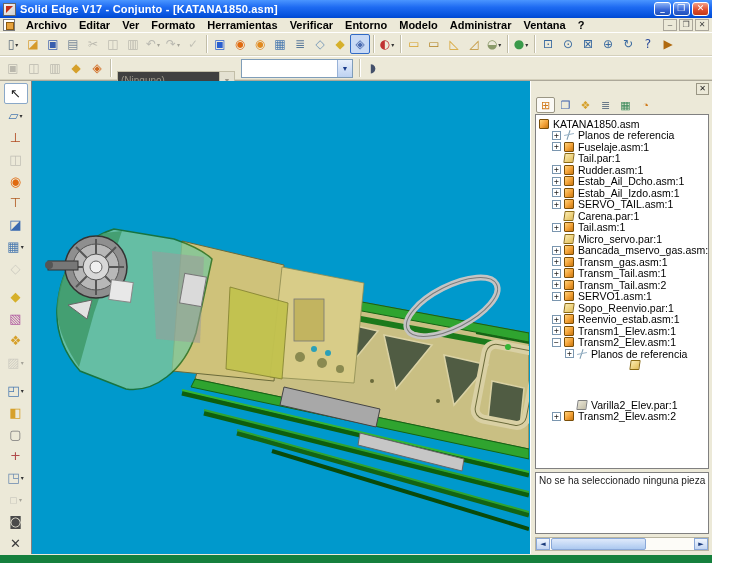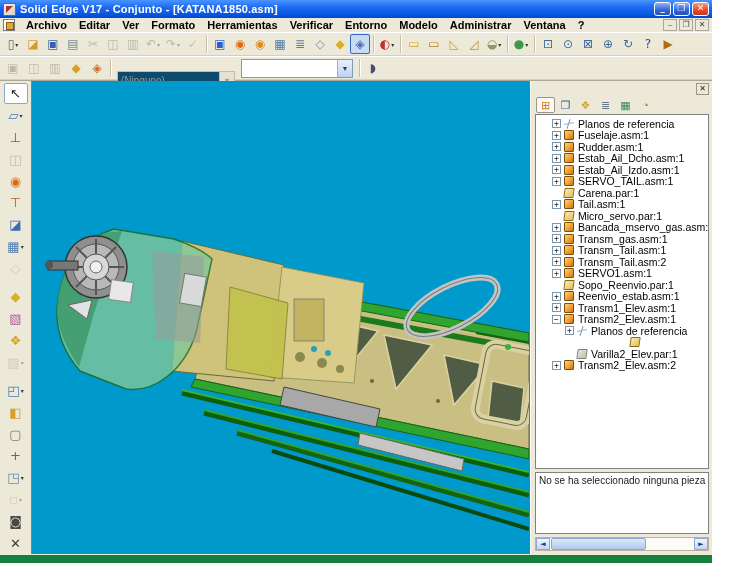--- a/index.html
+++ b/index.html
@@ -31,21 +31,21 @@
     border-radius:2px;position:relative;padding:0 1px;}
   .tbtn .glyph{font-size:12px;line-height:12px;font-family:"DejaVu Sans",sans-serif;}
   .tbtn .dd{font-size:6px;color:#333;margin-left:1px;font-family:"DejaVu Sans",sans-serif;}
   .tbtn.active{background:#C9DAF5;border:1px solid #316AC5;}
   .tbtn.disabled{opacity:.38;filter:grayscale(.9);}
   .tsep{width:1px;height:18px;background:#C2BEA8;box-shadow:1px 0 0 #fff;margin:0 3px;flex:none;}
   .combo{height:19px;width:118px;display:flex;align-items:center;border:1px solid #7F9DB9;background:#fff;font-size:10px;padding-left:3px;margin:0 3px;}
   .combo .cval{flex:1;overflow:hidden;white-space:nowrap;}
   .combo .arrow{width:15px;height:17px;flex:none;background:linear-gradient(180deg,#E9F0FC,#BDD2F1);border-left:1px solid #98B2D8;
     display:flex;align-items:center;justify-content:center;color:#1a3a8a;font-size:7px;}
-  .combo.disabled{background:#0c4a6e;border-color:#C2BEA8;color:#9a968a;margin-top:24px;}
+  .combo.disabled{background:#404040;border-color:#C2BEA8;color:#9a968a;margin-top:24px;}
   .combo.disabled .arrow{background:#E4E1D2;border-left-color:#C2BEA8;color:#9a968a;}
 
   
   .main{display:flex;height:474px;border-top:1px solid #ACA899;}
   .left-toolbar{width:32px;background:#ECE9D8;border-right:1px solid #808080;display:flex;flex-direction:column;align-items:center;padding-top:2px;gap:1px;flex:none;}
   .lbtn{width:24px;height:21px;display:flex;align-items:center;justify-content:center;border:1px solid transparent;border-radius:2px;}
   .lbtn .glyph{font-size:13px;line-height:13px;font-family:"DejaVu Sans",sans-serif;}
   .lbtn .dd{font-size:6px;color:#333;margin-left:1px;}
   .lbtn.active{background:#FFFFFF;border:1px solid #8AA8C8;}
   .lbtn.disabled{opacity:.38;filter:grayscale(.9);}
@@ -446,29 +446,38 @@
             <span style="color: rgb(106, 122, 138);">≣</span>
           </span>
           <span class="ptab">
             <span style="color: rgb(58, 138, 90);">▦</span>
           </span>
           <span class="ptab">
             <span style="color: rgb(208, 122, 26);">◔</span>
           </span>
         </div>
       <div class="tree-box" id="tree-box">
+          <div class="trow" style="padding-left: 0px;">
+            <span class="tico root"></span>
+            <span class="tlabel">KATANA1850.asm</span>
+          </div>
           <div class="trow" style="padding-left: 13px;">
             <span class="texp">+</span>
             <span class="tico ref"></span>
             <span class="tlabel">Planos de referencia</span>
           </div>
           <div class="trow" style="padding-left: 13px;">
             <span class="texp">+</span>
             <span class="tico asm"></span>
             <span class="tlabel">Fuselaje.asm:1</span>
+          </div>
+          <div class="trow" style="padding-left: 13px;">
+            <span class="tspacer"></span>
+            <span class="tico part"></span>
+            <span class="tlabel">Tail.par:1</span>
           </div>
           <div class="trow" style="padding-left: 13px;">
             <span class="texp">+</span>
             <span class="tico asm"></span>
             <span class="tlabel">Rudder.asm:1</span>
           </div>
           <div class="trow" style="padding-left: 13px;">
             <span class="texp">+</span>
             <span class="tico asm"></span>
             <span class="tlabel">Estab_Ail_Dcho.asm:1</span>
@@ -546,21 +555,21 @@
           <div class="trow" style="padding-left: 26px;">
             <span class="texp">+</span>
             <span class="tico ref"></span>
             <span class="tlabel">Planos de referencia</span>
           </div>
           <div class="trow" style="padding-left: 26px; flex-direction: column;">
             <span class="tspacer"></span>
             <span class="tico part"></span>
             <span class="tlabel">QuickLinkM2.par:1</span>
           </div>
-          <div class="trow" style="padding-left: 26px;">
+          <div class="trow" style="padding-left: 26px; margin-top: 28px;">
             <span class="tspacer"></span>
             <span class="tico part-gray"></span>
             <span class="tlabel">Varilla2_Elev.par:1</span>
           </div>
           <div class="trow" style="padding-left: 13px;">
             <span class="texp">+</span>
             <span class="tico asm"></span>
             <span class="tlabel">Transm2_Elev.asm:2</span>
           </div>
         </div>

